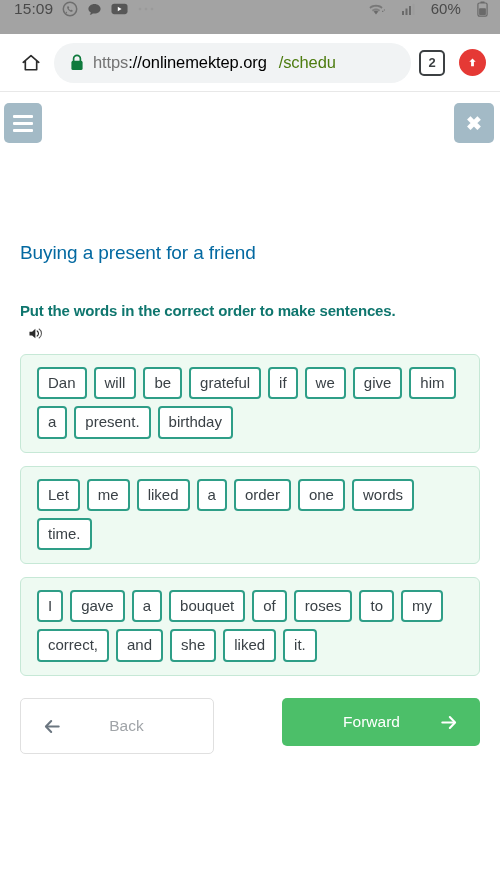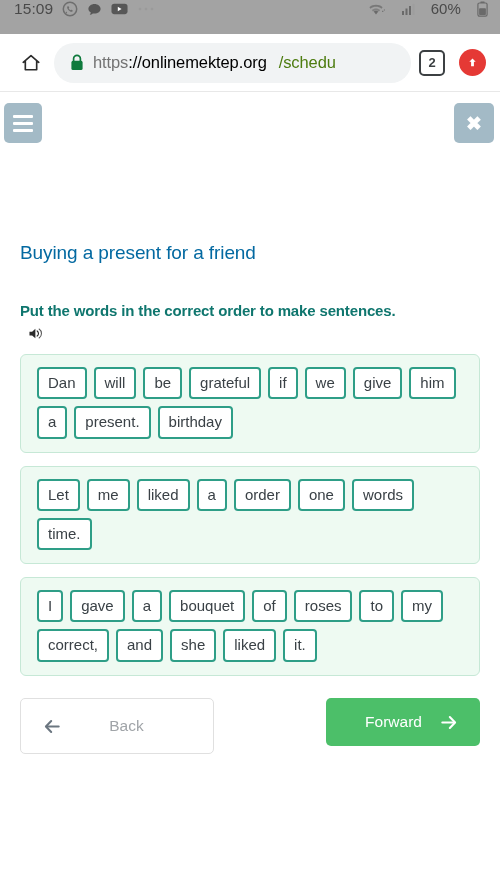--- a/index.html
+++ b/index.html
@@ -213,21 +213,21 @@
     cursor: pointer;
   }
   .btn-back .arrow { flex: none; display: flex; }
   .btn-back .label {
     flex: 1;
     text-align: center;
     font-size: 15.5px;
     color: #a0a4a8;
   }
   .btn-forward {
-    width: 154px; height: 48px;
+    width: 198px; height: 48px;
     background: #4cbf69;
     border: none;
     border-radius: 5px;
     display: flex; align-items: center;
     padding: 0 22px;
     cursor: pointer;
   }
   .btn-forward .label {
     flex: 1;
     text-align: center;

